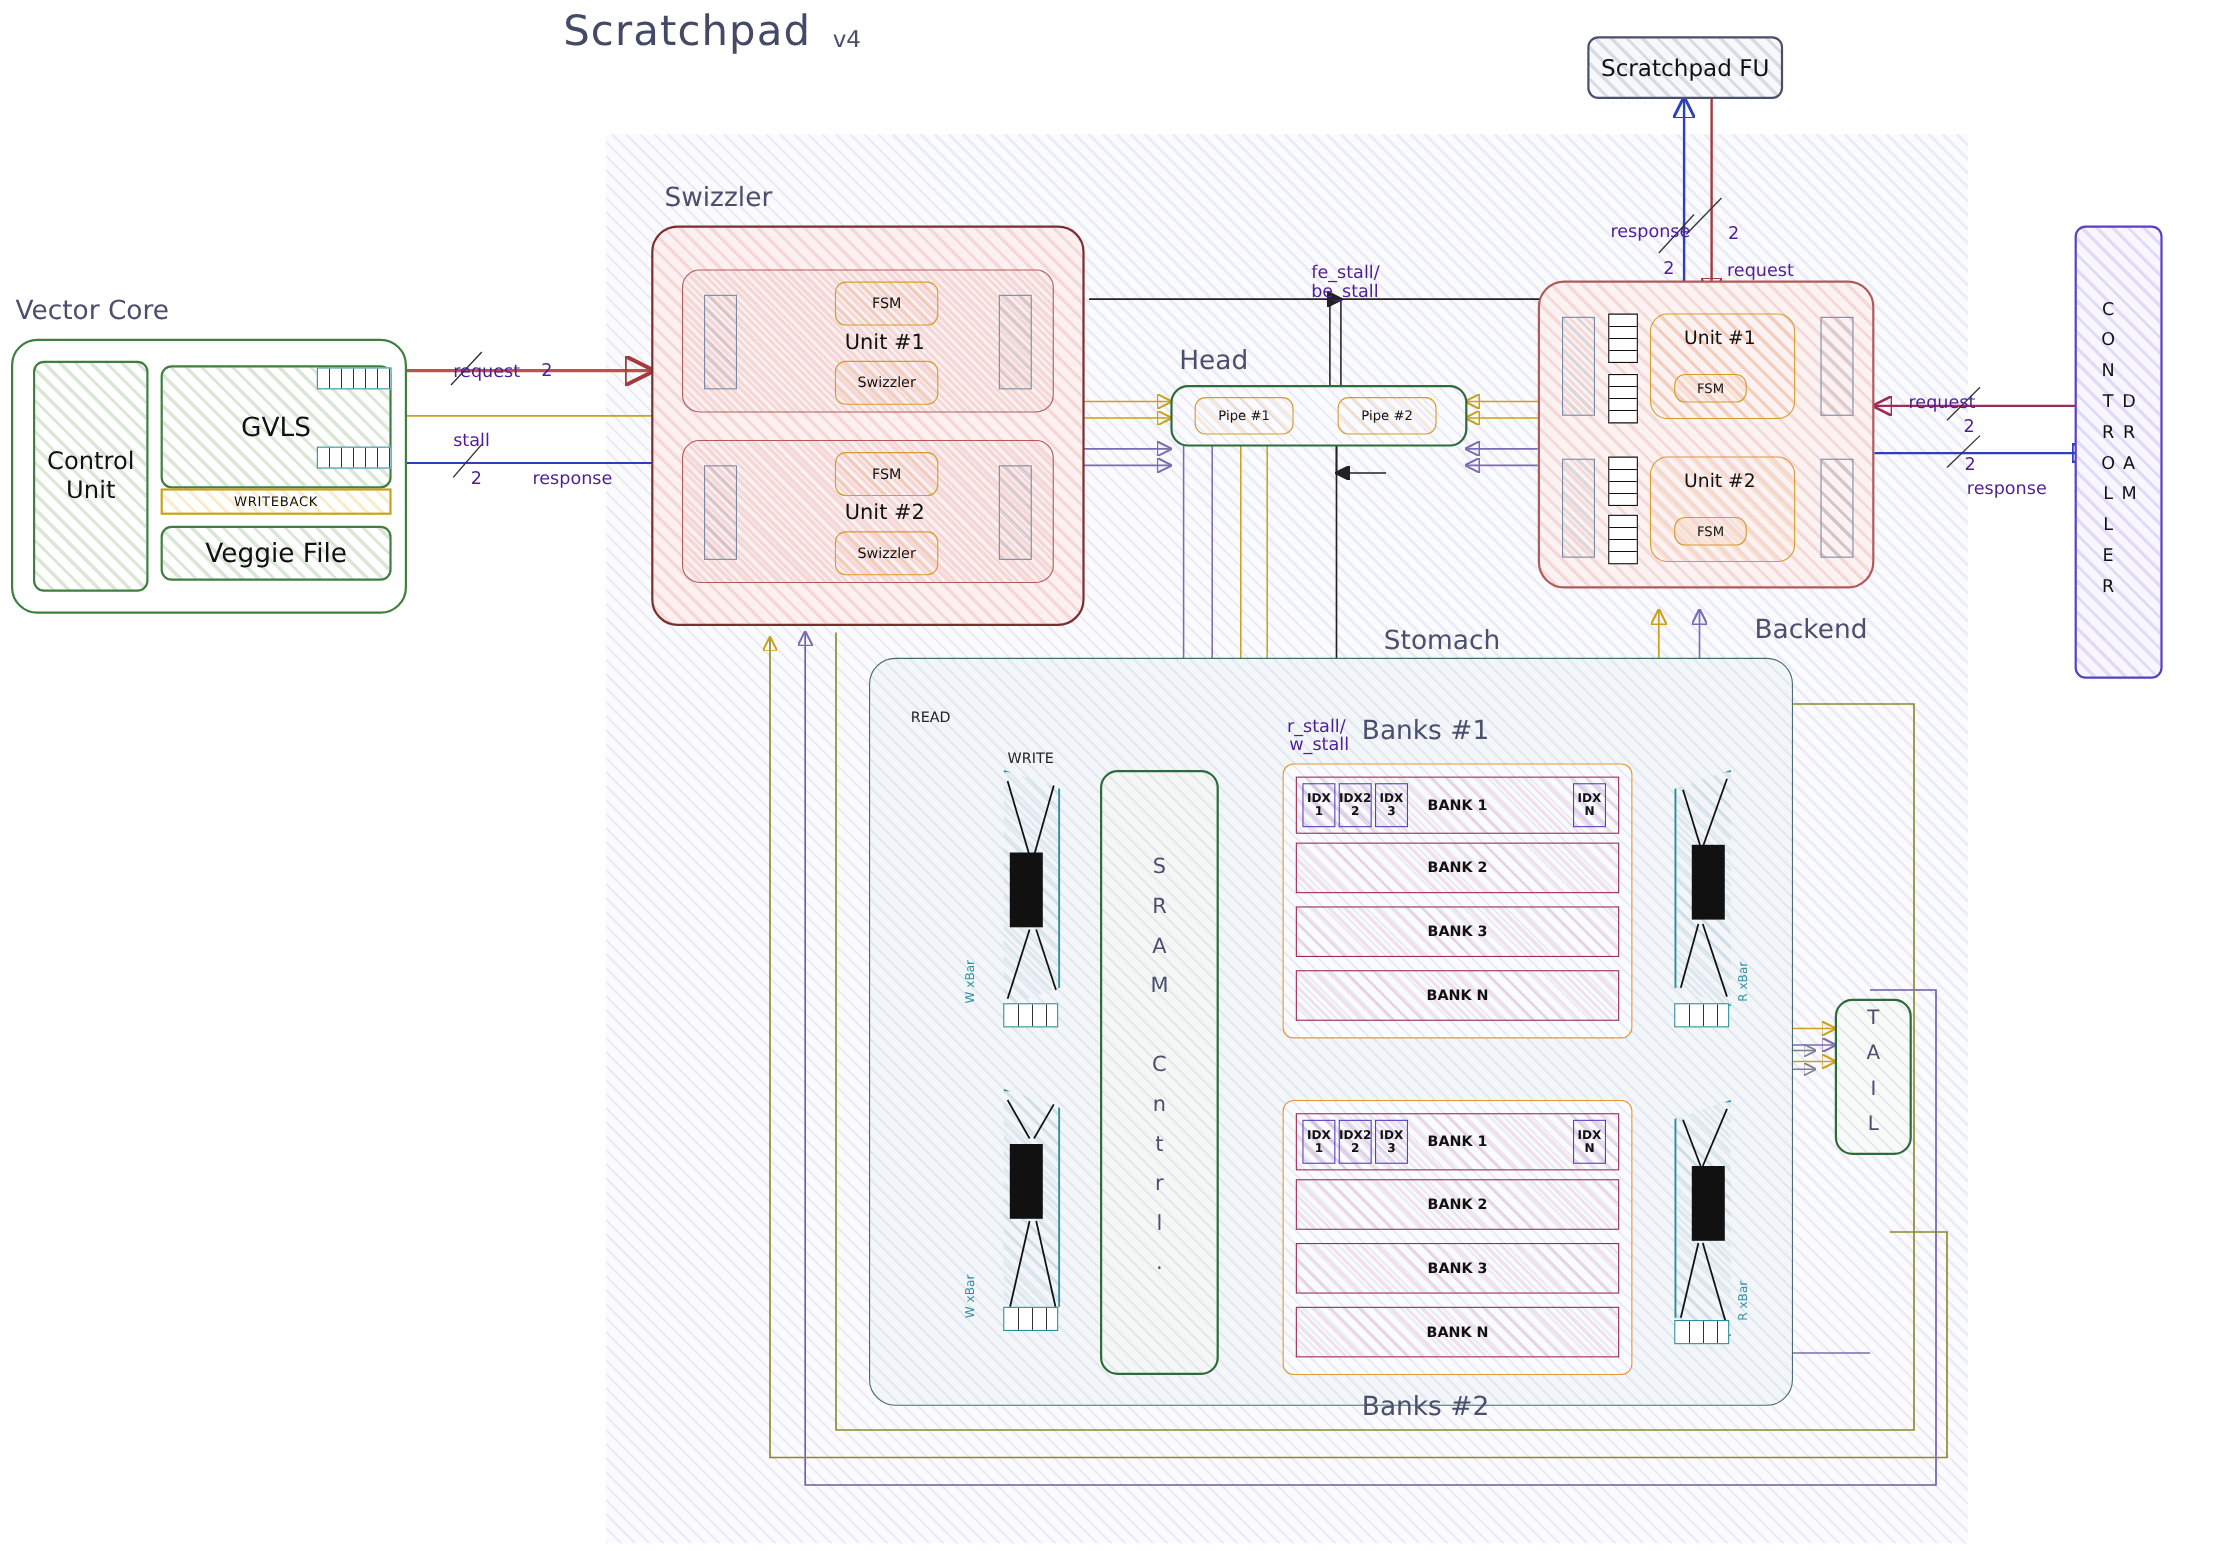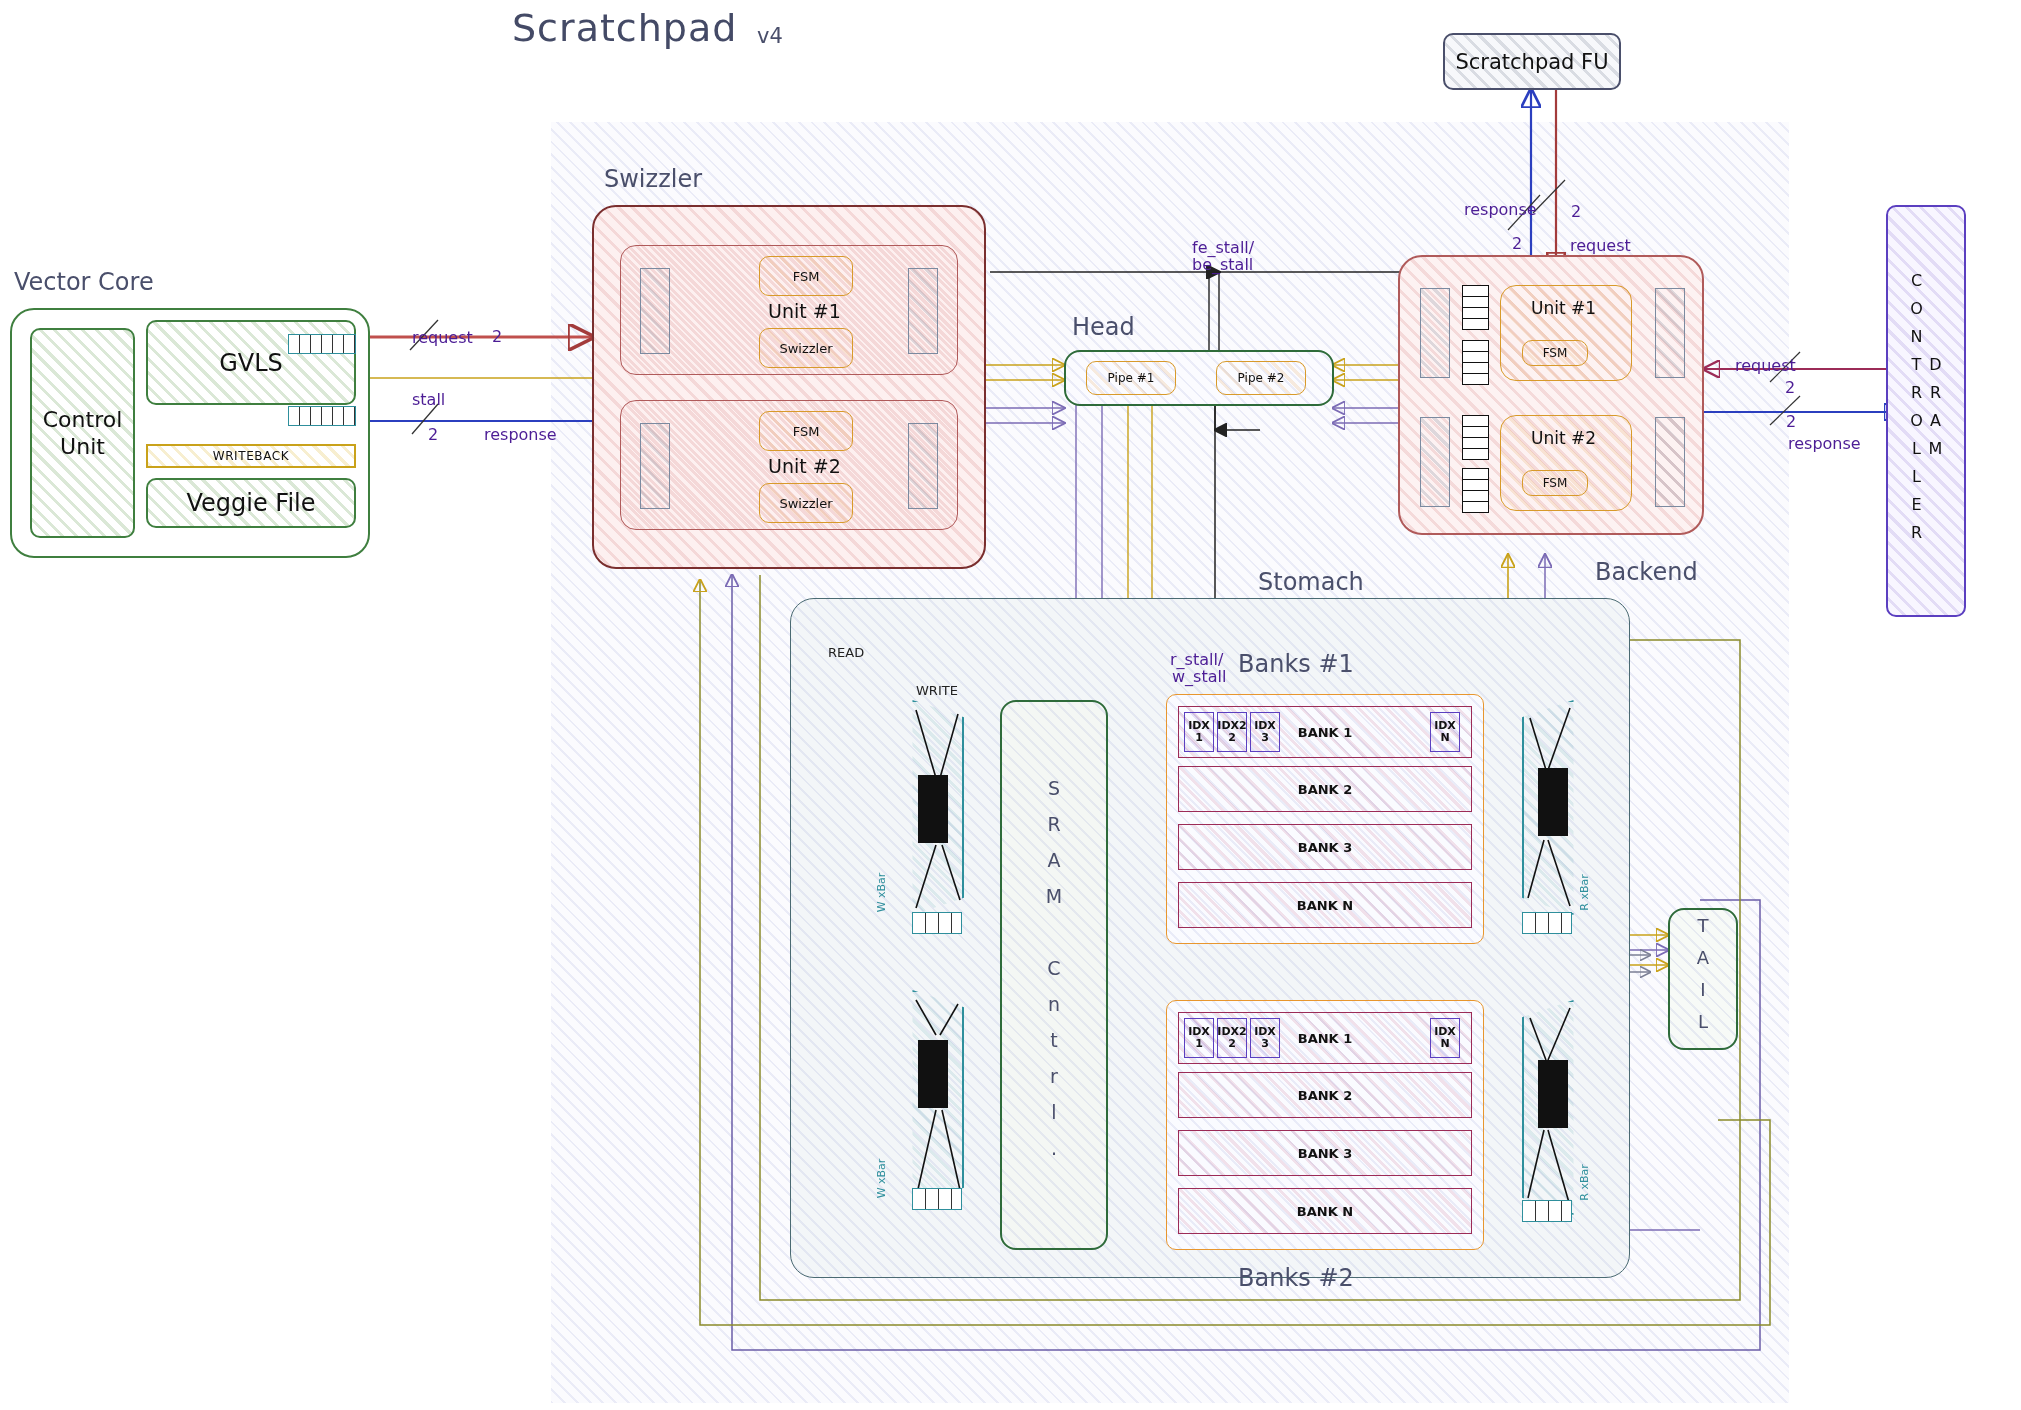--- a/index.html
+++ b/index.html
@@ -155,21 +155,21 @@
   </svg>
 
   <div class="lbl secttl" style="left:14px;top:268px;">Vector Core</div>
 
   <div class="bx r22" style="left:10px;top:308px;width:360px;height:250px;border-color:#3f7f3f;border-width:2px;background:#fff;"></div>
 
   <div class="bx r10 hatch-green ctr" style="left:30px;top:328px;width:105px;height:210px;border:2px solid #3f7f3f;">
     <span style="font-size:22px;color:#111;line-height:1.25;">Control Unit</span>
   </div>
 
-  <div class="bx r10 hatch-green ctr" style="left:146px;top:320px;width:210px;height:85px;border:2px solid #3f7f3f;">
+  <div class="bx r10 hatch-green ctr" style="left:146px;top:332px;width:210px;height:112px;border:2px solid #3f7f3f;">
     <span style="font-size:24px;color:#111;">GVLS</span>
   </div>
 
   <div class="bx" style="left:288px;top:334px;width:68px;height:20px;border:1.6px solid #2e8f9c;background:#fff;
               background-image:repeating-linear-gradient(90deg,transparent 0 10px,#333 10px 11px);"></div>
   <div class="bx" style="left:288px;top:406px;width:68px;height:20px;border:1.6px solid #2e8f9c;background:#fff;
               background-image:repeating-linear-gradient(90deg,transparent 0 10px,#333 10px 11px);"></div>
 
   <div class="bx hatch-yel ctr" style="left:146px;top:444px;width:210px;height:24px;border:2px solid #c9a21a;">
     <span style="font-size:12px;color:#111;letter-spacing:.6px;">WRITEBACK</span>

